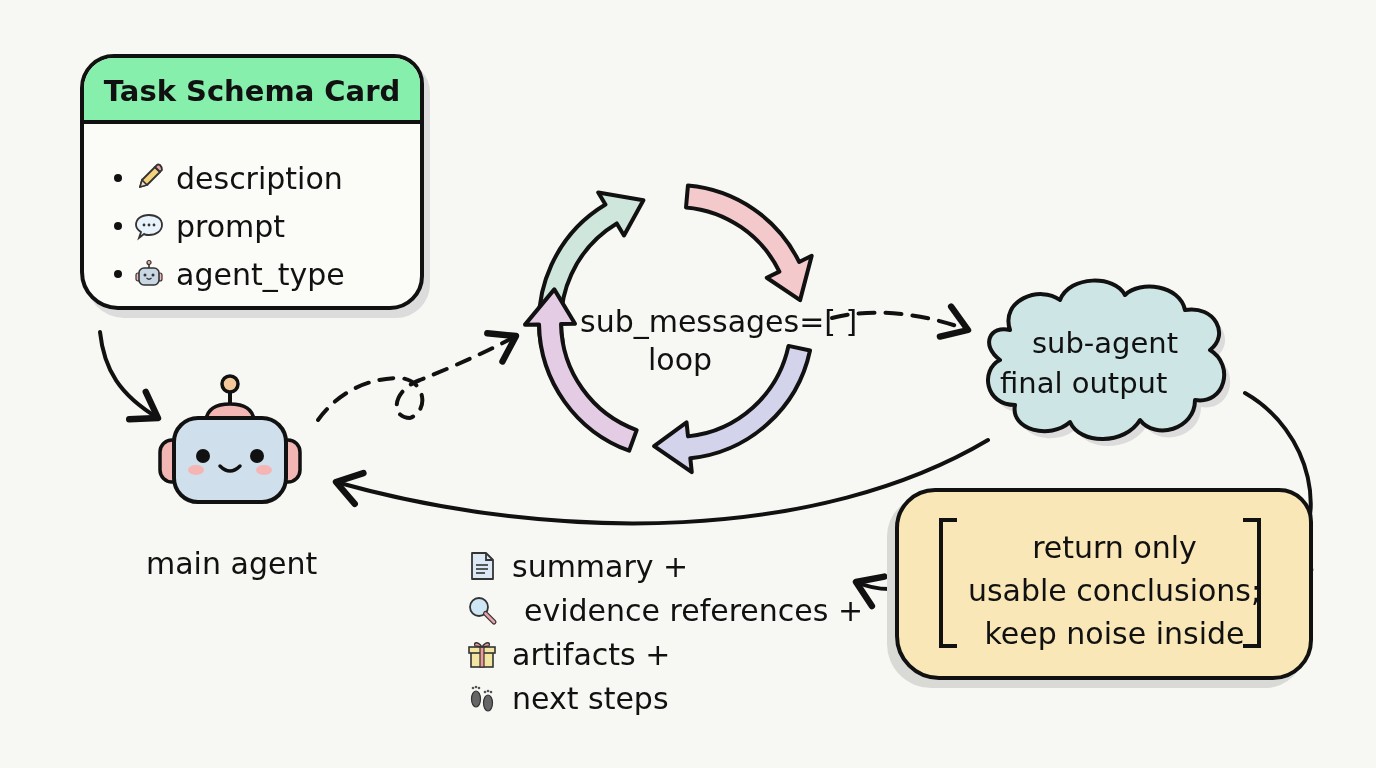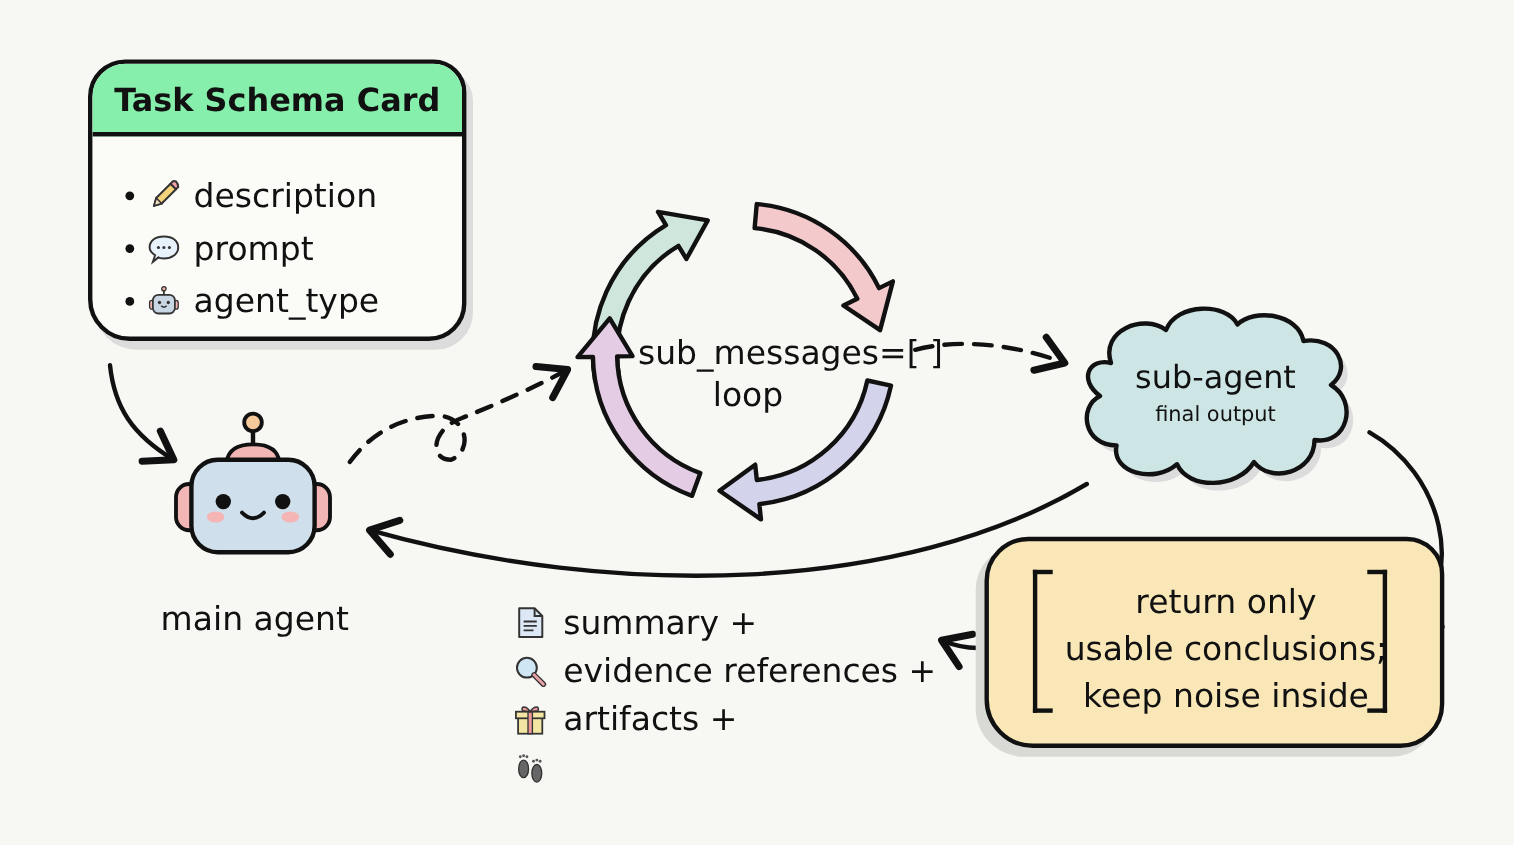--- a/index.html
+++ b/index.html
@@ -116,21 +116,21 @@
     </li>
   </ul>
 </div>
 
 <div class="txt" style="left:146px; top:513px; font-size:30px;margin-top:33px;">main agent</div>
 
 <div class="txt" style="left:540px; top:304px; width:280px; text-align:left; font-size:30px;margin-left:40px;">sub_messages=[ ]</div>
 <div class="txt" style="left:540px; top:342px; width:280px; text-align:center; font-size:30px;">loop</div>
 
 <div class="txt" style="left:1000px; top:326px; width:210px; text-align:center; font-size:29px;">sub-agent</div>
-<div class="txt" style="left:1000px; top:366px; width:210px; text-align:center; font-size:19px;">final output</div>
+<div class="txt" style="left:1000px; top:366px; width:210px; font-size:29px;">final output</div>
 
 <div id="retbox">
   <div class="bracket-l"></div>
   <div class="bracket-r"></div>
   <div class="lines">
     <div>return only</div>
     <div>usable conclusions;</div>
     <div>keep noise inside</div>
   </div>
 </div>
@@ -138,21 +138,21 @@
 <div class="list-row" style="top:544px;">
   <svg class="ico" viewBox="0 0 32 32">
     <path d="M6,3 L20,3 L27,10 L27,29 L6,29 Z" fill="#dce8f5" stroke="#333" stroke-width="1.8" stroke-linejoin="round"></path>
     <path d="M20,3 L20,10 L27,10" fill="none" stroke="#333" stroke-width="1.8"></path>
     <line x1="10" y1="15" x2="22" y2="15" stroke="#333" stroke-width="1.6"></line>
     <line x1="10" y1="19" x2="22" y2="19" stroke="#333" stroke-width="1.6"></line>
     <line x1="10" y1="23" x2="19" y2="23" stroke="#333" stroke-width="1.6"></line>
   </svg>
   <span>summary +</span>
 </div>
-<div class="list-row" style="top:588px;">
+<div class="list-row" style="top:588px;gap:12px;">
   <svg class="ico" viewBox="0 0 32 32">
     <circle cx="13" cy="13" r="9" fill="#cfe6f5" stroke="#333" stroke-width="1.8"></circle>
     <path d="M19.5,19.5 L28,28" stroke="#333" stroke-width="5" stroke-linecap="round"></path>
     <path d="M19.5,19.5 L28,28" stroke="#e8a0a8" stroke-width="2.6" stroke-linecap="round"></path>
   </svg>
   <span>evidence references +</span>
 </div>
 <div class="list-row" style="top:632px;">
   <svg class="ico" viewBox="0 0 32 32">
     <rect x="5" y="14" width="22" height="15" fill="#f2e6a2" stroke="#333" stroke-width="1.6"></rect>
@@ -166,13 +166,14 @@
   <svg class="ico" viewBox="0 0 32 32">
     <ellipse cx="10" cy="17" rx="4.5" ry="8" fill="#666" stroke="#333" stroke-width="1.2"></ellipse>
     <ellipse cx="22" cy="21" rx="4.5" ry="8" fill="#666" stroke="#333" stroke-width="1.2"></ellipse>
     <circle cx="7" cy="6" r="1.3" fill="#555"></circle>
       <circle cx="10" cy="5" r="1.3" fill="#555"></circle>
       <circle cx="13" cy="6" r="1.3" fill="#555"></circle>
     <circle cx="19" cy="10" r="1.3" fill="#555"></circle>
       <circle cx="22" cy="9" r="1.3" fill="#555"></circle>
       <circle cx="25" cy="10" r="1.3" fill="#555"></circle>
   </svg>
+  <span>next steps</span>
 </div>
 
 </body></html>

